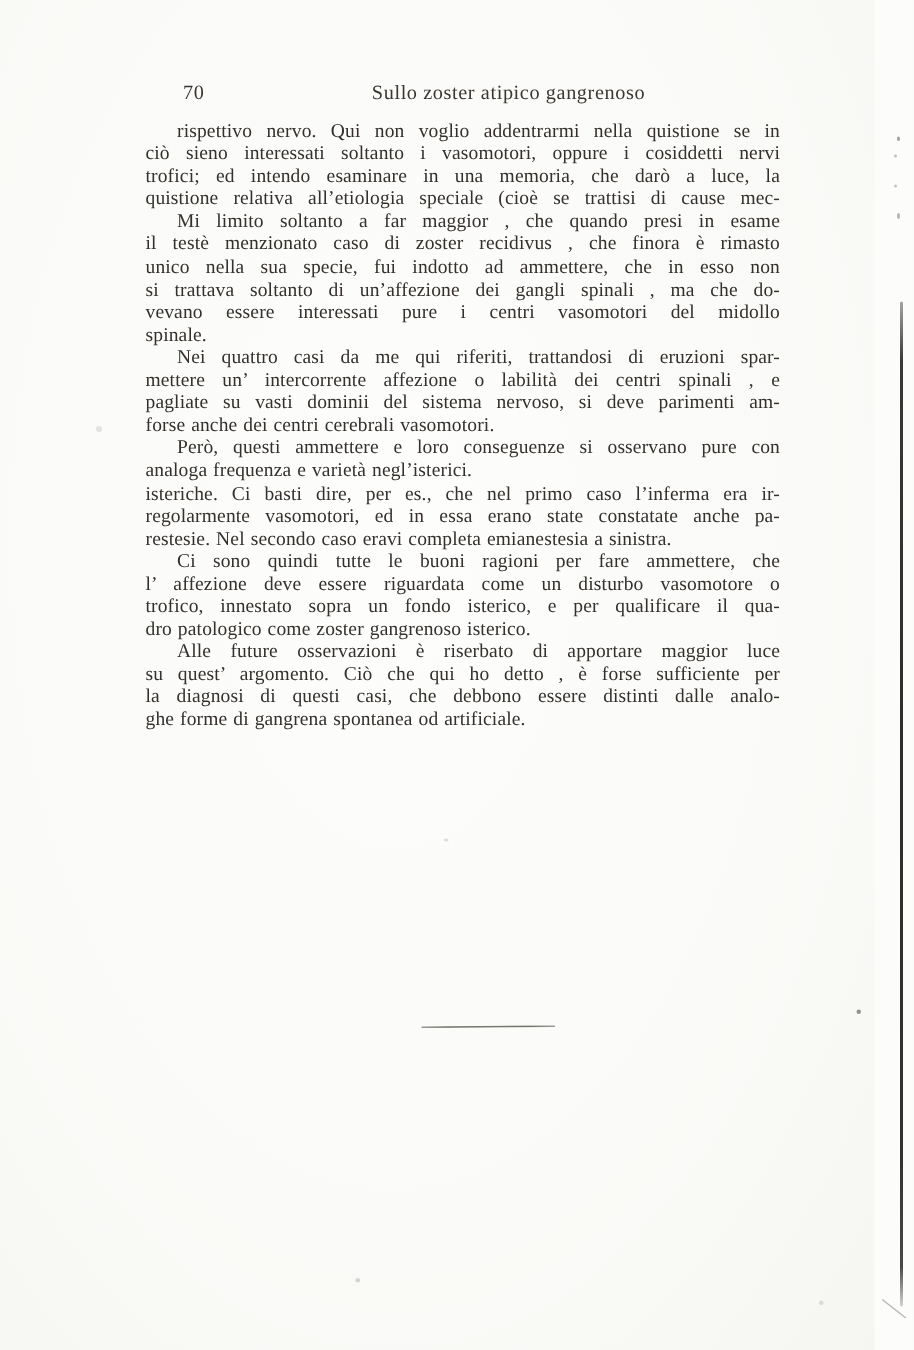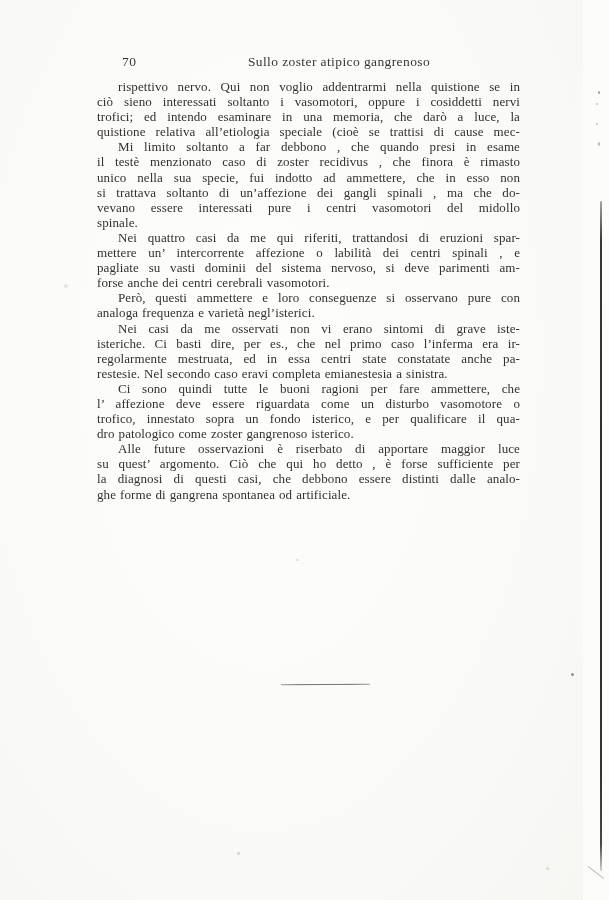--- a/index.html
+++ b/index.html
@@ -118,41 +118,40 @@
   </div>
 
   <div class="body-text">
       <div class="paragraph">
         <div class="line first">rispettivo nervo. Qui non voglio addentrarmi nella quistione se in</div>
         <div class="line">ciò sieno interessati soltanto i vasomotori, oppure i cosiddetti nervi</div>
         <div class="line">trofici; ed intendo esaminare in una memoria, che darò a luce, la</div>
         <div class="line">quistione relativa all’etiologia speciale (cioè se trattisi di cause mec-</div>
       </div>
       <div class="paragraph">
-        <div class="line first">Mi limito soltanto a far debbono , che quando presi in esame</div>
+        <div class="line first">Mi limito soltanto a far maggior , che quando presi in esame</div>
         <div class="line">il testè menzionato caso di zoster recidivus , che finora è rimasto</div>
         <div class="line">unico nella sua specie, fui indotto ad ammettere, che in esso non</div>
         <div class="line">si trattava soltanto di un’affezione dei gangli spinali , ma che do-</div>
         <div class="line">vevano essere interessati pure i centri vasomotori del midollo</div>
         <div class="line last">spinale.</div>
       </div>
       <div class="paragraph">
         <div class="line first">Nei quattro casi da me qui riferiti, trattandosi di eruzioni spar-</div>
         <div class="line">mettere un’ intercorrente affezione o labilità dei centri spinali , e</div>
         <div class="line">pagliate su vasti dominii del sistema nervoso, si deve parimenti am-</div>
         <div class="line last">forse anche dei centri cerebrali vasomotori.</div>
       </div>
       <div class="paragraph">
         <div class="line first">Però, questi ammettere e loro conseguenze si osservano pure con</div>
         <div class="line last">analoga frequenza e varietà negl’isterici.</div>
       </div>
       <div class="paragraph">
-        <div class="line first">Nei casi da me osservati non vi erano sintomi di grave iste-</div>
         <div class="line">isteriche. Ci basti dire, per es., che nel primo caso l’inferma era ir-</div>
-        <div class="line">regolarmente mestruata, ed in essa centri state constatate anche pa-</div>
+        <div class="line">regolarmente vasomotori, ed in essa erano state constatate anche pa-</div>
         <div class="line last">restesie. Nel secondo caso eravi completa emianestesia a sinistra.</div>
       </div>
       <div class="paragraph">
         <div class="line first">Ci sono quindi tutte le buoni ragioni per fare ammettere, che</div>
         <div class="line">l’ affezione deve essere riguardata come un disturbo vasomotore o</div>
         <div class="line">trofico, innestato sopra un fondo isterico, e per qualificare il qua-</div>
         <div class="line last">dro patologico come zoster gangrenoso isterico.</div>
       </div>
       <div class="paragraph">
         <div class="line first">Alle future osservazioni è riserbato di apportare maggior luce</div>

